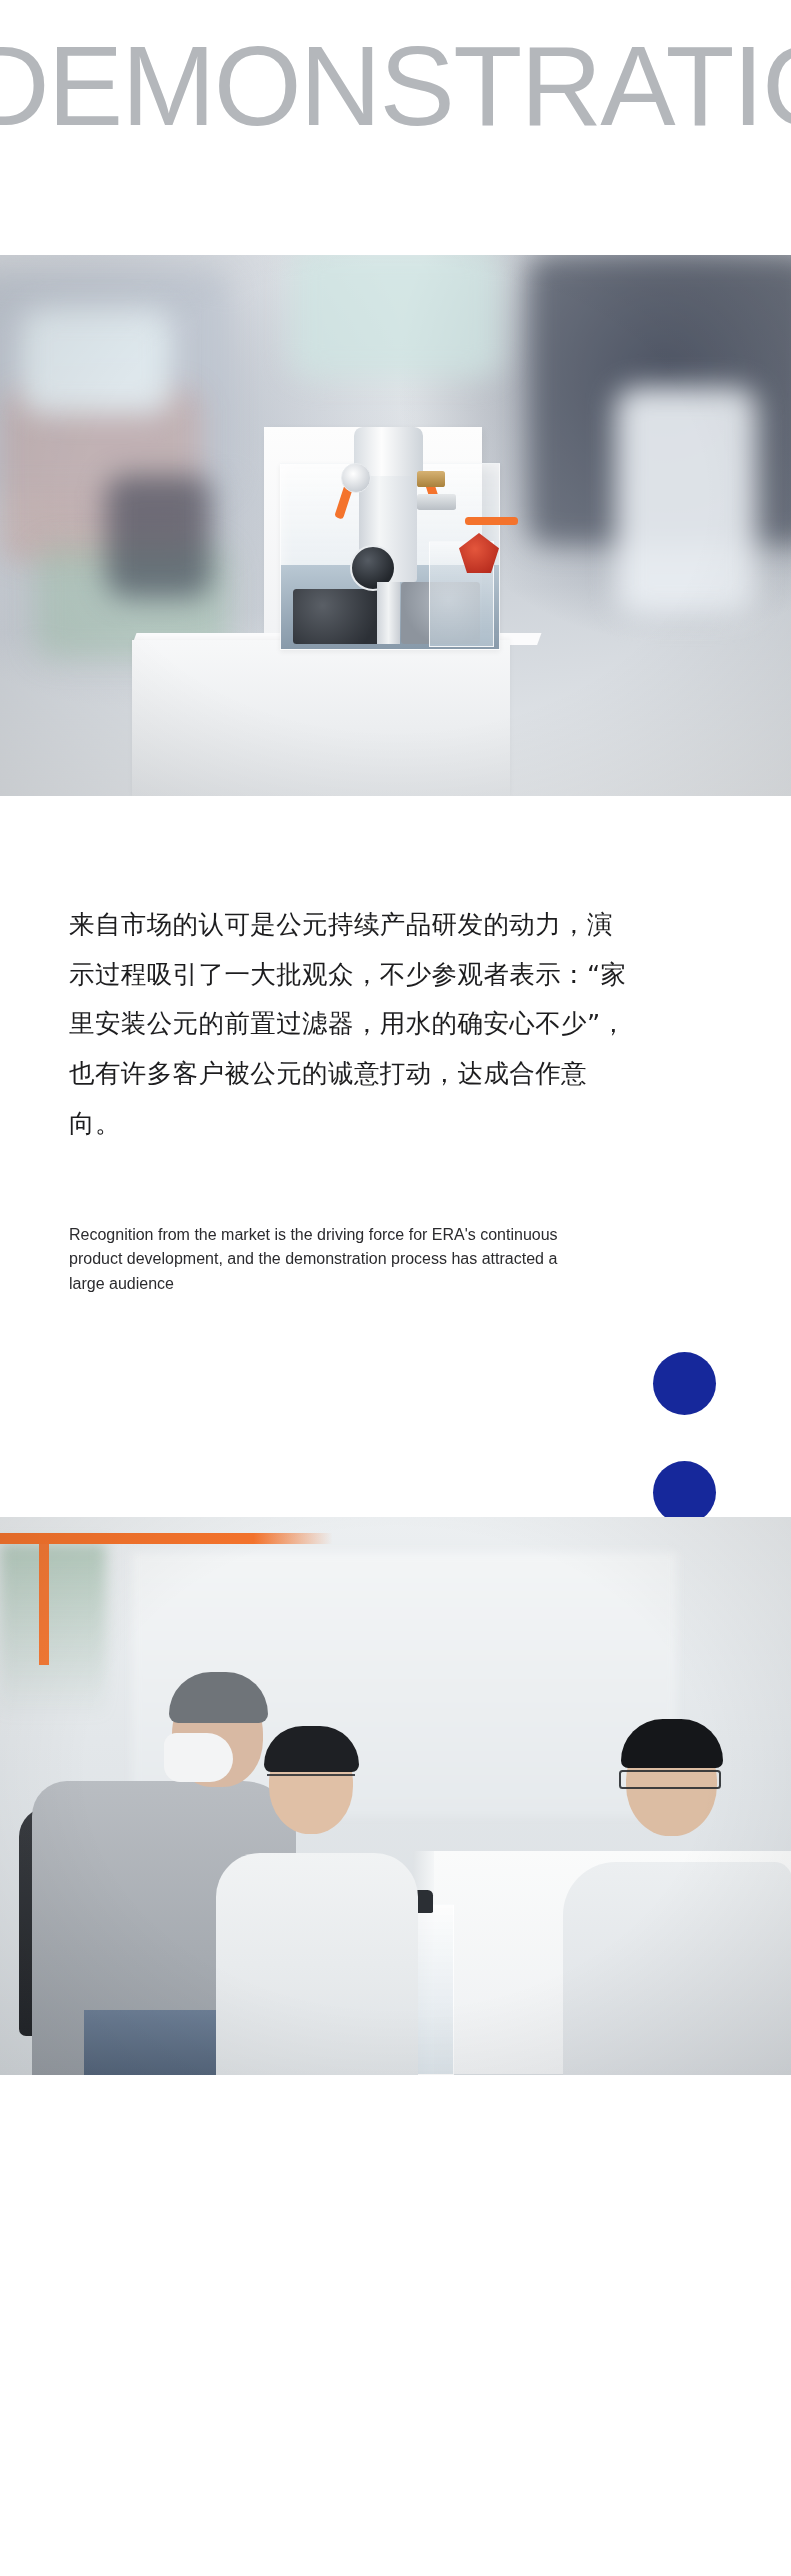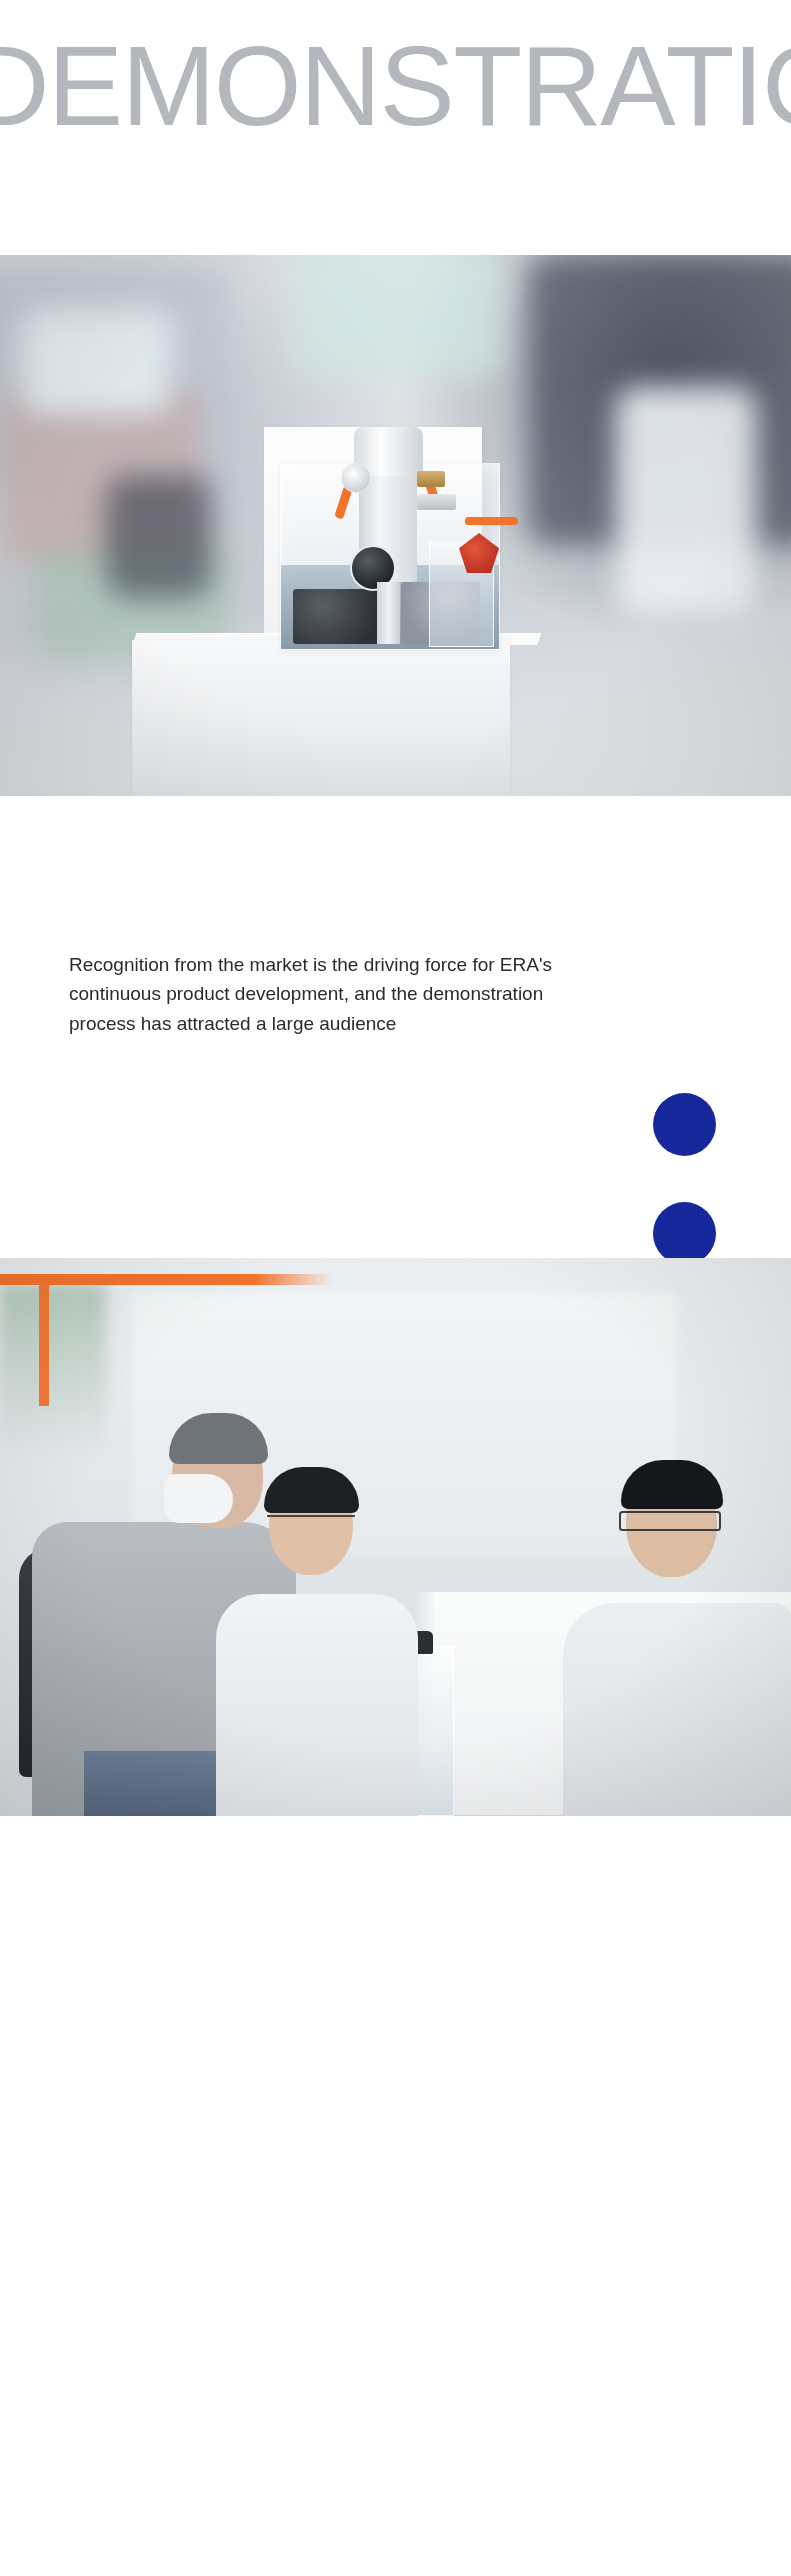--- a/index.html
+++ b/index.html
@@ -179,22 +179,22 @@
   .text-section { padding: 104px 69px 0 69px; }
   .zh-paragraph {
     font-size: 25.5px;
     line-height: 1.95;
     color: #1d1d1f;
     letter-spacing: 0.4px;
     font-family: "DejaVu Sans", sans-serif;
     max-width: 563px;
   }
   .en-paragraph {
-    margin-top: 50px;
-    font-size: 19px;
+    margin-top: 74px;
+    font-size: 16px;
     line-height: 1.55;
     color: #2b2b2e;
     max-width: 493px;
     font-family: "Liberation Sans", sans-serif;
   }
 
   
   .dots {
     position: relative;
     height: 220px;
@@ -403,20 +403,21 @@
   <div class="filter-cap"></div>
   <div class="gauge"></div>
   <div class="brass-a"></div>
   <div class="brass-b"></div>
   <div class="knob"></div>
   <div class="stand-pipe"></div>
   <div class="vignette"></div>
 </section>
 
 <section class="text-section">
+  <p class="zh-paragraph">来自市场的认可是公元持续产品研发的动力，演示过程吸引了一大批观众，不少参观者表示：“家里安装公元的前置过滤器，用水的确安心不少”，也有许多客户被公元的诚意打动，达成合作意向。</p>
   <p class="en-paragraph">Recognition from the market is the driving force for ERA's continuous product development, and the demonstration process has attracted a large audience</p>
 </section>
 
 <section class="dots">
   <span class="dot dot-1" style="background: rgb(22, 40, 155);"></span>
   <span class="dot dot-2" style="background: rgb(22, 40, 155);"></span>
 </section>
 
 <section class="photo2">
   <div class="p2-bg"></div>

